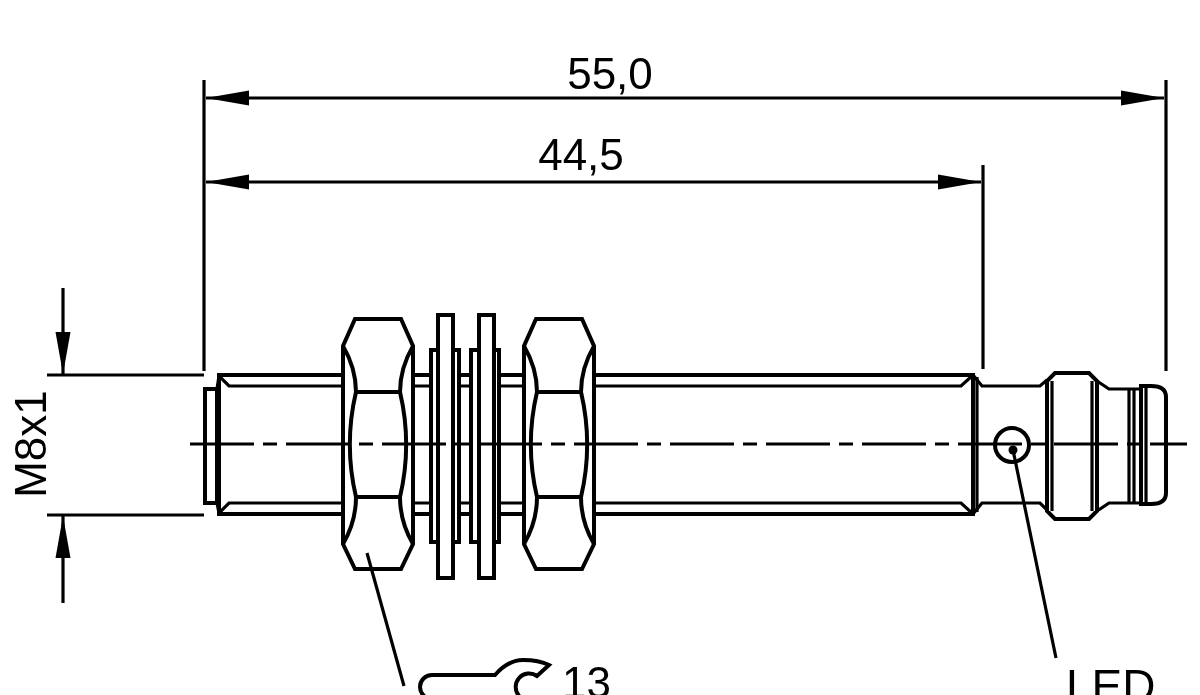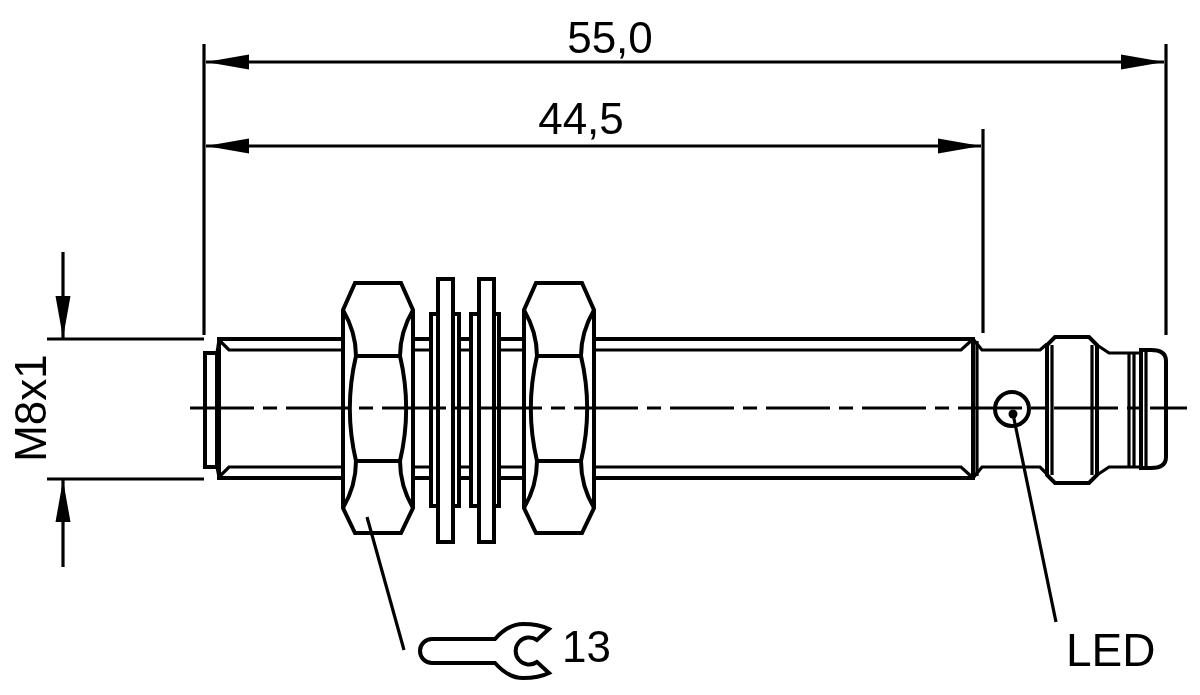--- a/index.html
+++ b/index.html
@@ -2,21 +2,21 @@
 <html style="--line-color: #000000; --bg-color: #ffffff;"><head>
 <meta charset="utf-8">
 <style>
   :root { --line-color:#000000; --bg-color:#ffffff; }
   html,body{ margin:0; padding:0; }
   body{
     width:1200px; height:695px; overflow:hidden;
     background:var(--bg-color);
     font-family:"Liberation Sans", sans-serif;
   }
-  .canvas{ position:relative; width:1200px; height:517px; background:var(--bg-color); }
+  .canvas{ position:relative; width:1200px; height:517px; background:var(--bg-color);margin-top:36px; }
   svg{ display:block; }
   .ln   { stroke:var(--line-color); fill:none; stroke-width:4; stroke-linejoin:miter; }
   .ln3  { stroke:var(--line-color); fill:none; stroke-width:3.2; }
   .fw   { fill:var(--bg-color); }
   .solid{ fill:var(--line-color); stroke:none; }
   .cl   { stroke:var(--line-color); fill:none; stroke-width:3.2; stroke-dasharray:64 9 14 9; }
   .tx   { fill:var(--line-color); font-family:"Liberation Sans", sans-serif; font-size:44px; }
   .tx46 { font-size:46px; }
 </style>
 </head>

